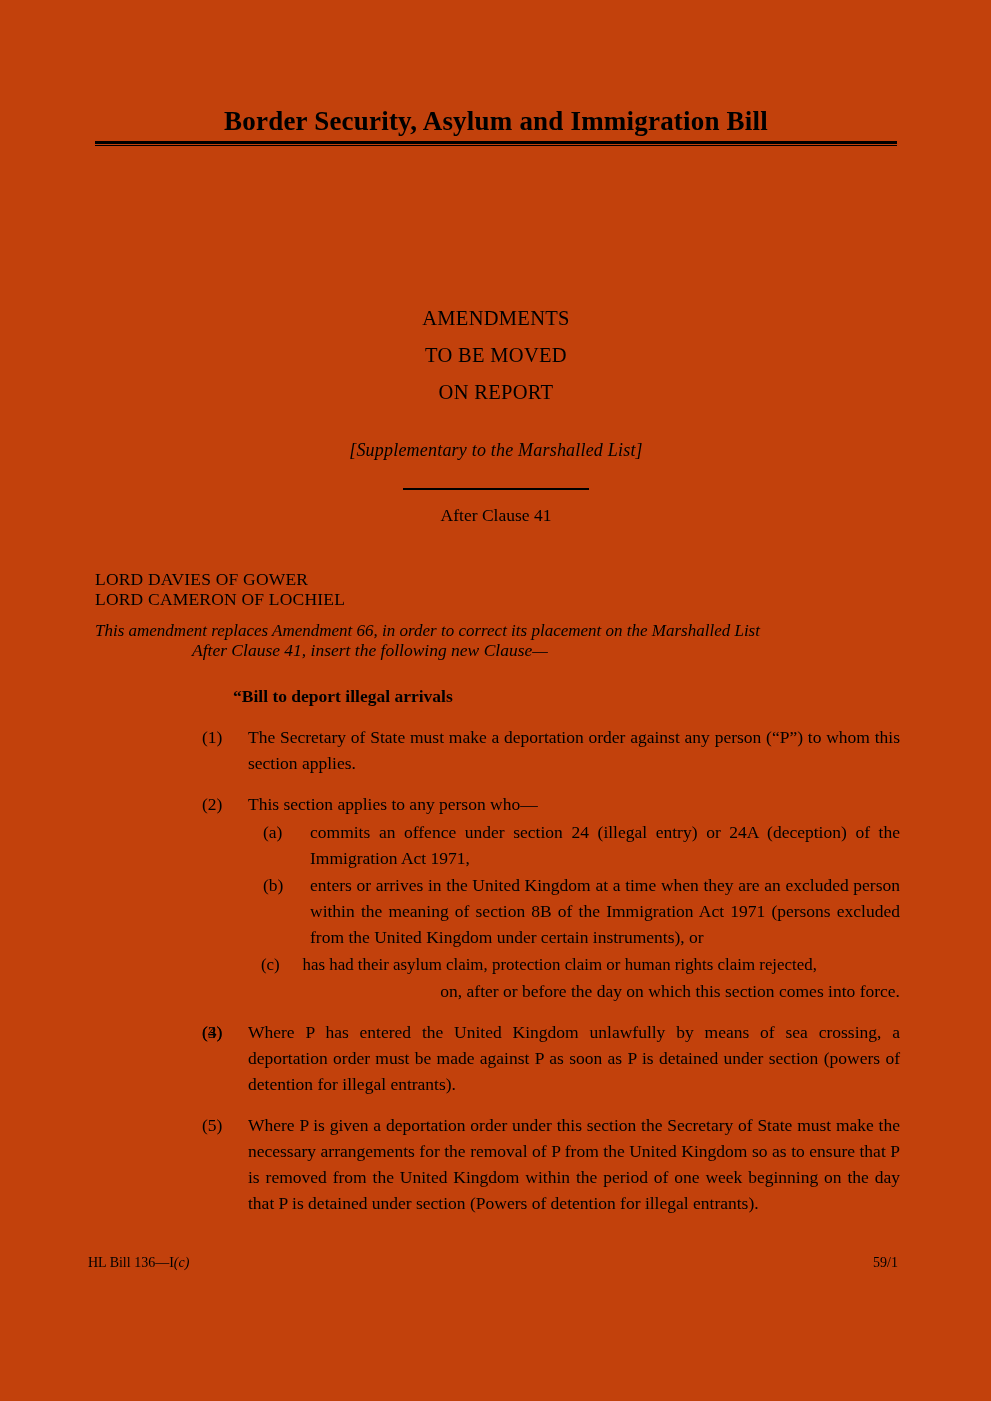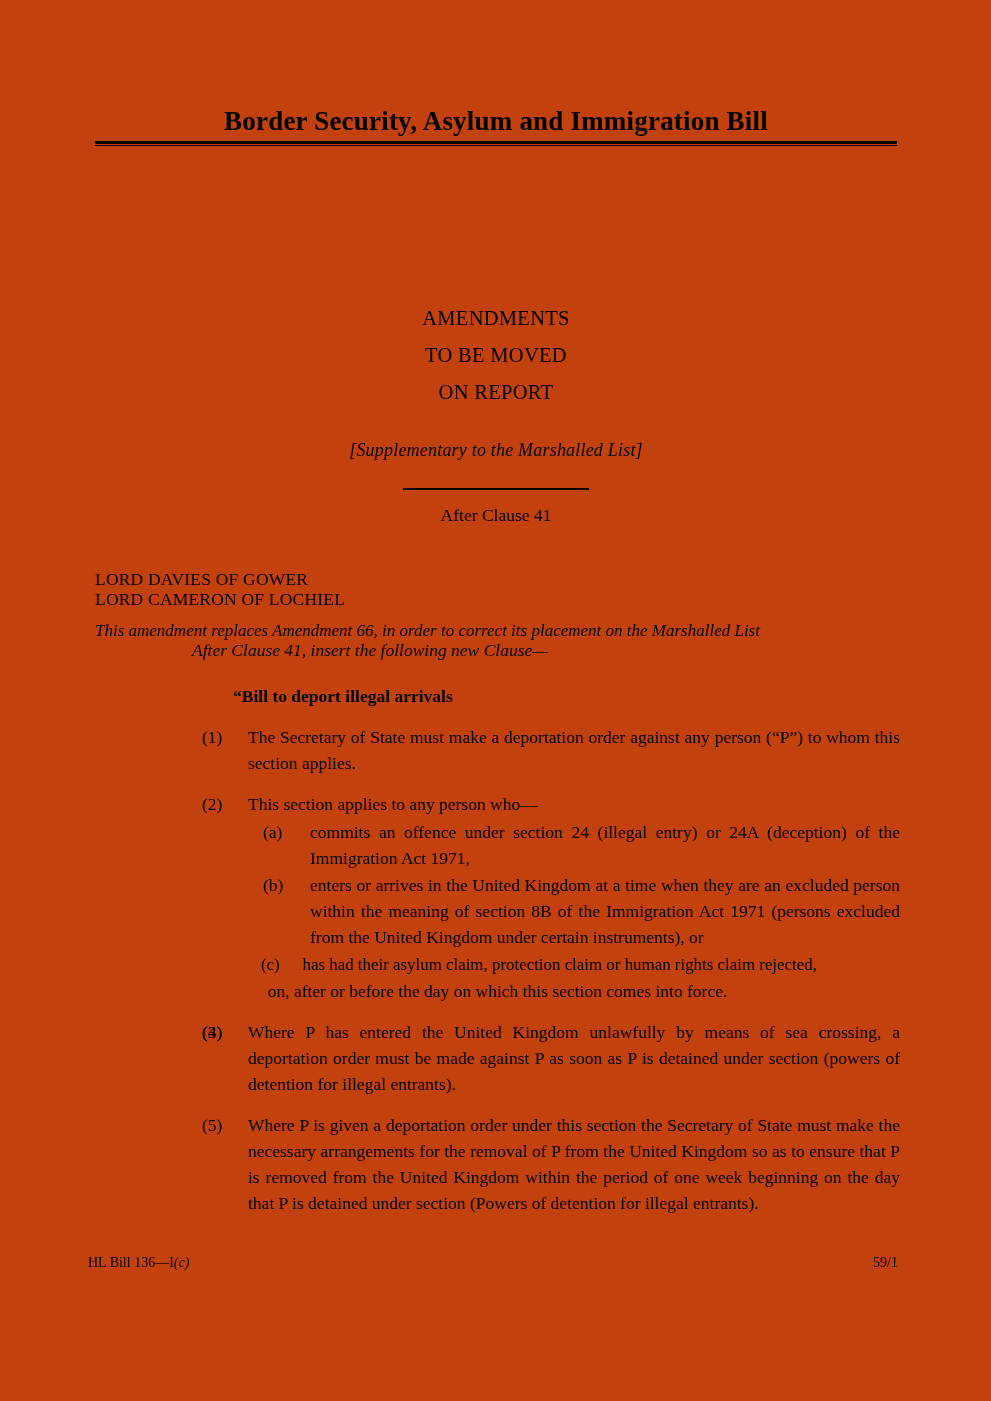--- a/index.html
+++ b/index.html
@@ -143,21 +143,21 @@
   .subsec > .num {
     position: absolute;
     left: 107px;
     top: 0;
     width: 40px;
     text-align: left;
   }
   .subsec .tail {
     display: block;
     margin-left: -153px;
-    text-align: center;
+    text-align: right;
     text-indent: 0;
   }
 
   
   .para-list {
     margin-top: 2px;
   }
   .para {
     position: relative;
     padding-left: 215px;

